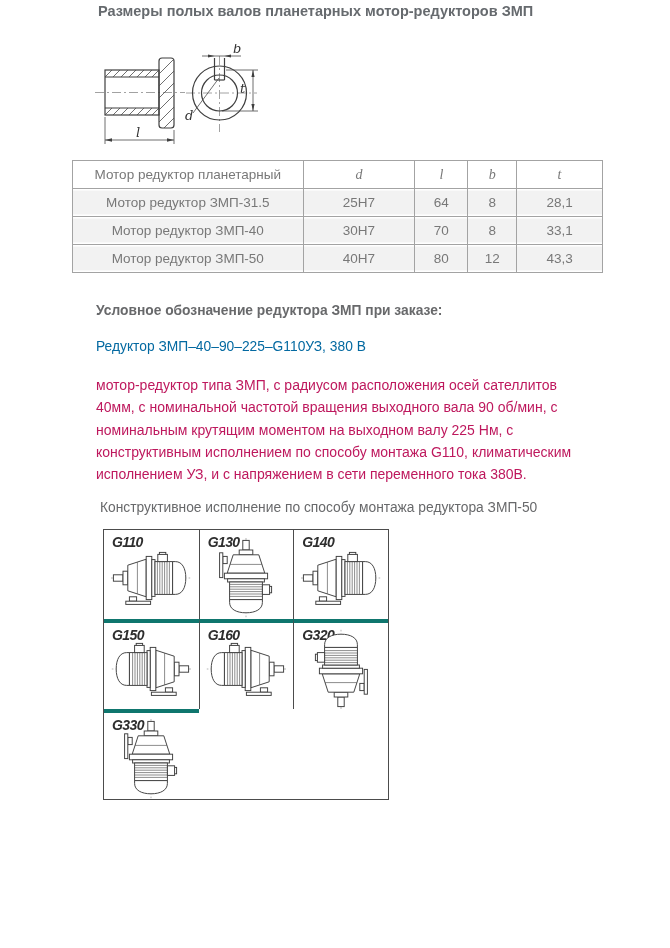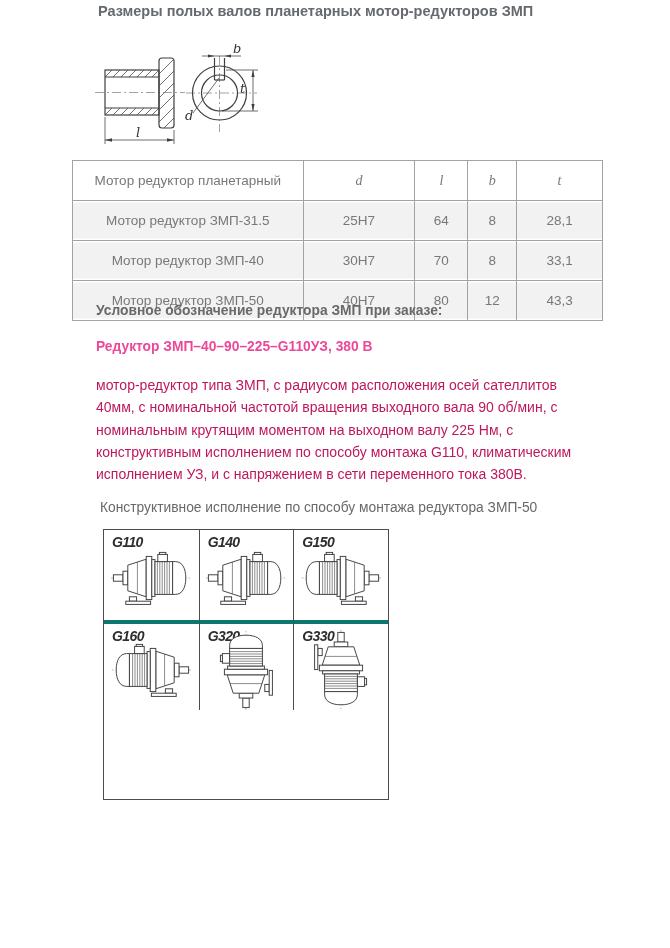--- a/index.html
+++ b/index.html
@@ -19,29 +19,29 @@
   .dfill{stroke:#3f3f3f;stroke-width:1.2;fill:#ffffff;}
   .center{stroke:#8a8a8a;stroke-width:0.8;fill:none;stroke-dasharray:9 3 2 3;}
   .arr{fill:#3f3f3f;stroke:none;}
   .dimtxt{font-family:"DejaVu Serif", serif;font-style:italic;font-size:13px;fill:#333;}
   
   .dims{
     left:72px;top:160px;width:531px;border-collapse:collapse;
     font-size:13.5px;color:#787878;text-align:center;table-layout:fixed;
   }
   .dims th,.dims td{
-    border:1px solid #a3a3a3;padding:10px 4px;height:19px;font-weight:normal;
+    border:1px solid #a3a3a3;padding:4px 4px;height:19px;font-weight:normal;
     line-height:16px;
   }
   .dims thead th{background:#ffffff;}
   .dims tbody td{background:#f2f2f2;box-shadow:inset 0 1.5px 0 #fff, inset 0 -1.5px 0 #fff;}
   .it{font-style:italic;font-family:"Liberation Serif", serif;font-size:14px;}
   
   .h2{left:96px;top:303px;font-size:13.8px;font-weight:bold;color:#68696b;margin:0;}
-  .designation{left:96px;top:339px;font-size:13.8px;font-weight:bold;color:#ec4899;margin:0;}
+  .designation{left:96px;top:339px;font-size:13.8px;font-weight:normal;color:#0369a1;margin:0;}
   .desc{left:96px;top:374px;width:484px;font-size:14px;line-height:22.3px;color:#be185d;margin:0;}
   .h3{left:96px;top:496px;font-size:13.8px;font-weight:normal;color:#68696b;margin:4px;}
   
   .grid{
     left:103px;top:529px;width:286px;height:271px;border:1.5px solid #4c4c4c;
     display:grid;grid-template-columns:repeat(3,1fr);grid-template-rows:repeat(3,1fr);
     box-sizing:border-box;background:#fff;
   }
   .gcell{position:relative;border-left:1px solid #4c4c4c;border-top:4px solid #0f766e;
     display:flex;align-items:center;justify-content:center;padding-top:6px;box-sizing:border-box;}
@@ -198,20 +198,26 @@
   <h2 class="abs h3">Конструктивное исполнение по способу монтажа редуктора ЗМП-50</h2>
 
   <div class="abs grid">
     <div class="gcell">
       <span class="glabel">G110</span>
       <svg class="art" viewBox="0 0 100 100">
           <use href="#motor-sym"></use>
         </svg>
     </div>
     <div class="gcell">
+      <span class="glabel">G130</span>
+      <svg class="art o-up" viewBox="0 0 100 100">
+          <use href="#motor-sym"></use>
+        </svg>
+    </div>
+    <div class="gcell">
       <span class="glabel">G140</span>
       <svg class="art" viewBox="0 0 100 100">
           <use href="#motor-sym"></use>
         </svg>
     </div>
     <div class="gcell">
       <span class="glabel">G150</span>
       <svg class="art o-flip" viewBox="0 0 100 100">
           <use href="#motor-sym"></use>
         </svg>

